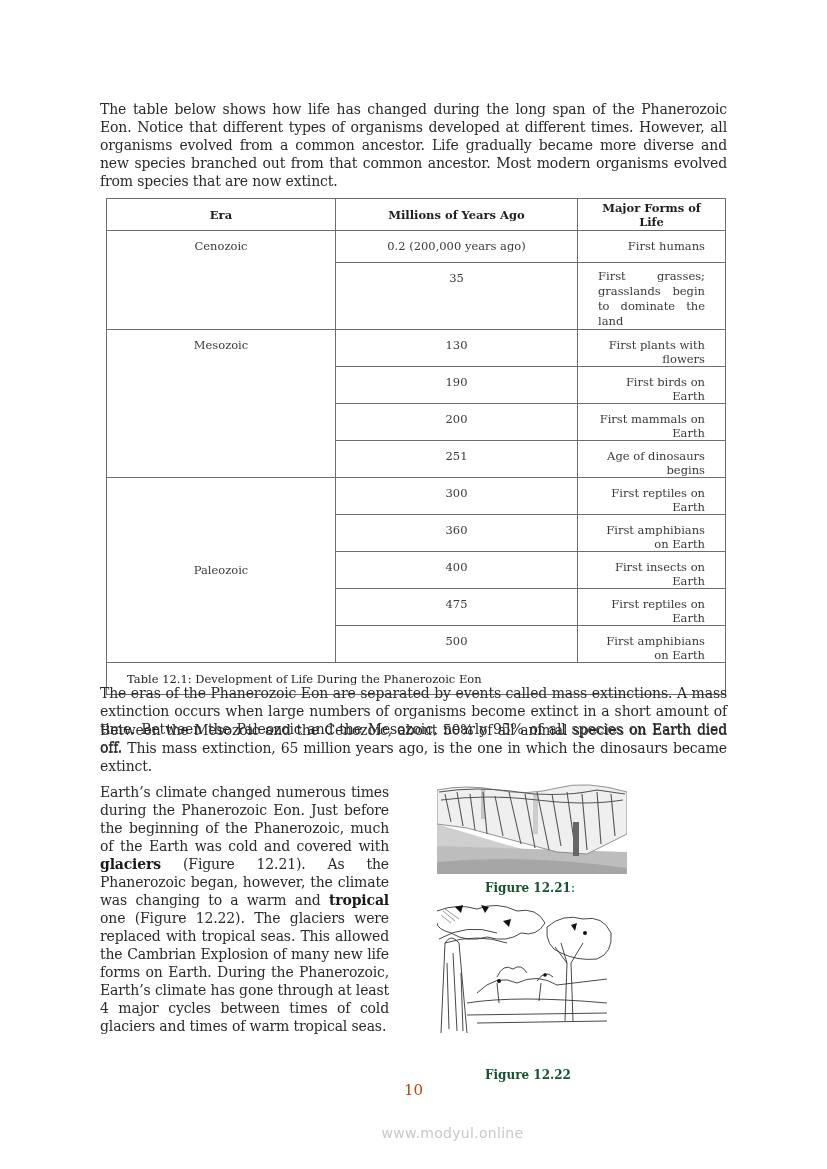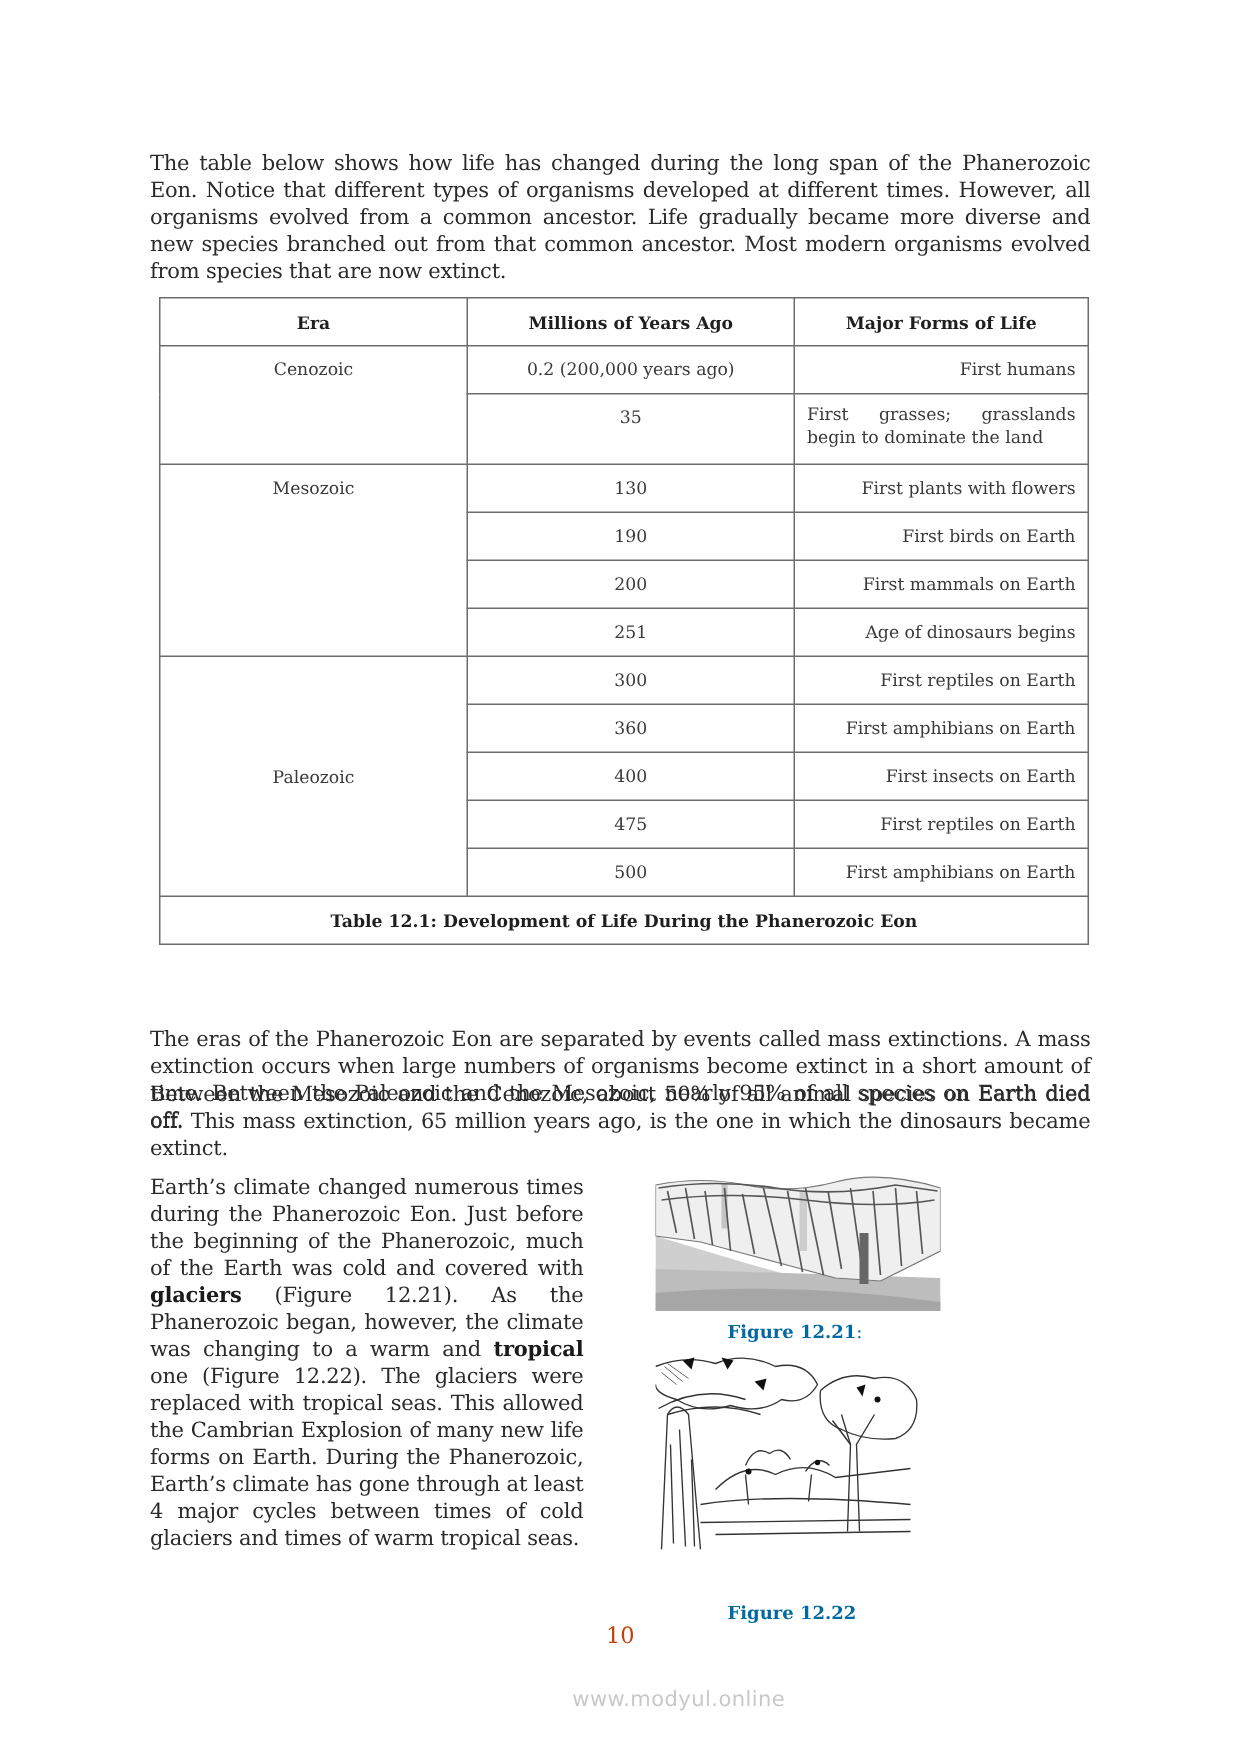--- a/index.html
+++ b/index.html
@@ -4,31 +4,31 @@
 <style>
   html, body { margin: 0; padding: 0; background: #ffffff; }
   body { width: 827px; height: 1169px; position: relative; overflow: hidden;
          font-family: "DejaVu Serif", "Liberation Serif", serif; color: #2a2a2a; }
   .para { position: absolute; left: 100px; width: 627px; font-size: 14px; line-height: 18px;
           text-align: justify; margin: 0; font-family: "DejaVu Serif", serif; letter-spacing: -0.15px; }
   .para.narrow { width: 289px; }
   b { font-weight: bold; color: #1a1a1a; }
   table.life { position: absolute; left: 106px; top: 198px; width: 620px; border-collapse: collapse;
                font-family: "DejaVu Serif", serif; font-size: 11.5px; color: #3a3a3a; }
-  table.life td, table.life th { border: 1.3px solid #6d6d6d; padding: 0 8px; vertical-align: top; }
+  table.life td, table.life th { border: 1.3px solid #6d6d6d; padding: 0 20px; vertical-align: top; }
   table.life th { height: 31px; font-weight: bold; color: #1f1f1f; vertical-align: middle; text-align: center; font-size: 11.5px; }
   .c-era { width: 188px; text-align: center; padding-top: 8px !important; }
   .c-mya { width: 201px; text-align: center; padding-top: 8px !important; }
   .c-life { text-align: right; padding-top: 8px !important; }
   tr.r { height: 32px; }
   tr.r2 { height: 47px; }
   .justify2 { text-align: justify; text-align-last: left; line-height: 15px; }
-  .caption-cell { text-align: center; vertical-align: middle !important; font-weight: bold; color: #1f1f1f; height: 31px; }
+  .caption-cell { text-align: left; vertical-align: middle !important; font-weight: normal; color: #1f1f1f; height: 31px; }
   .fig { position: absolute; }
-  .fig-cap { position: absolute; font-family: "DejaVu Serif", serif; font-weight: bold; font-size: 12px; color: #0369a1; }
+  .fig-cap { position: absolute; font-family: "DejaVu Serif", serif; font-weight: bold; font-size: 12px; color: #14532d; }
   .page-num { position: absolute; left: 0; width: 827px; top: 1081px; text-align: center; font-size: 15px; color: #c2410c; }
   .watermark { position: absolute; left: 0; width: 827px; top: 1125px; text-align: center;
                font-family: "DejaVu Sans", sans-serif; font-size: 14px; color: #c8c8c8; letter-spacing: 0.3px; padding-left: 39px; }
 </style>
 </head>
 <body>
 
 <p class="para" style="top:100px;">The table below shows how life has changed during the long span of the Phanerozoic Eon. Notice that different types of organisms developed at different times. However, all organisms evolved from a common ancestor. Life gradually became more diverse and new species branched out from that common ancestor. Most modern organisms evolved from species that are now extinct.</p>
 
 <table class="life">

